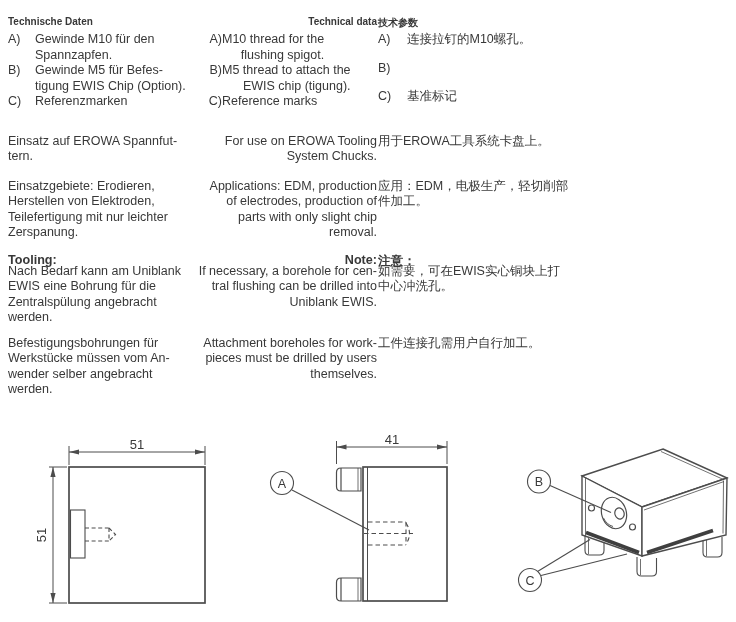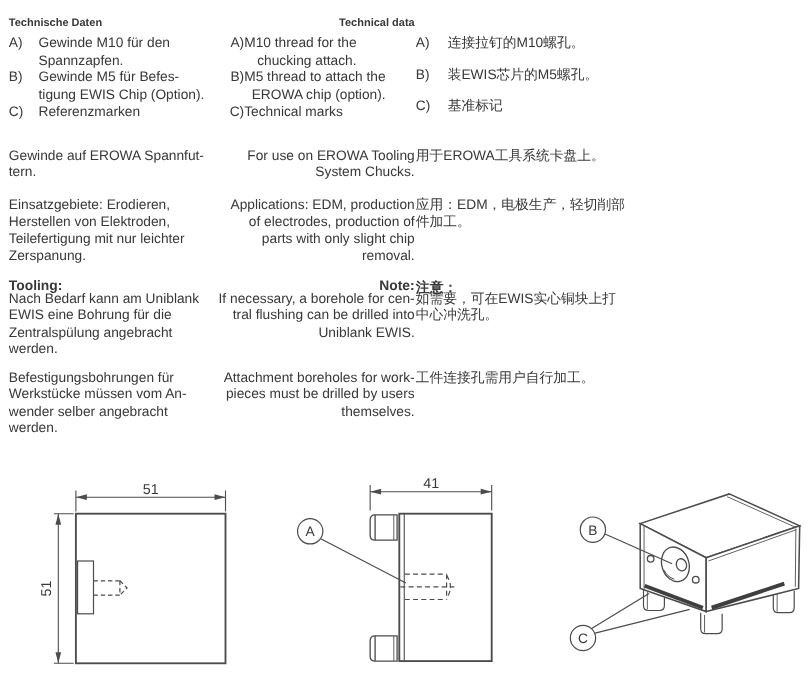--- a/index.html
+++ b/index.html
@@ -47,21 +47,21 @@
       <div class="item">
         <span class="key">B)</span>
         <span class="txt lines">Gewinde M5 für Befes-
 tigung EWIS Chip (Option).</span>
       </div>
       <div class="item">
         <span class="key">C)</span>
         <span class="txt lines">Referenzmarken</span>
       </div>
     </div>
-    <p class="block para1 txt lines">Gewinde auf EROWA Spannfut-
+    <p class="block para1 txt lines">Einsatz auf EROWA Spannfut-
 tern.</p>
     <p class="block para2 txt lines">Einsatzgebiete: Erodieren,
 Herstellen von Elektroden,
 Teilefertigung mit nur leichter
 Zerspanung.</p>
     <h4 class="block note-title">Tooling:</h4>
     <p class="block note1 txt lines italic">Nach Bedarf kann am Uniblank
 EWIS eine Bohrung für die
 Zentralspülung angebracht
 werden.</p>
@@ -70,56 +70,56 @@
 wender selber angebracht
 werden.</p>
   </section>
 
   <section class="col col-en">
     <h3 class="block title">Technical data</h3>
     <div class="block speclist">
       <div class="item">
         <span class="key">A)</span>
         <span class="txt lines">M10 thread for the
-chucking attach.</span>
+flushing spigot.</span>
       </div>
       <div class="item">
         <span class="key">B)</span>
         <span class="txt lines">M5 thread to attach the
-EROWA chip (option).</span>
+EWIS chip (tigung).</span>
       </div>
       <div class="item">
         <span class="key">C)</span>
-        <span class="txt lines">Technical marks</span>
+        <span class="txt lines">Reference marks</span>
       </div>
     </div>
     <p class="block para2 txt lines">Applications: EDM, production
 of electrodes, production of
 parts with only slight chip
 removal.</p>
     <p class="block para1 txt lines">For use on EROWA Tooling
 System Chucks.</p>
     <h4 class="block note-title">Note:</h4>
     <p class="block note1 txt lines italic">If necessary, a borehole for cen-
 tral flushing can be drilled into
 Uniblank EWIS.</p>
     <p class="block note2 txt lines italic">Attachment boreholes for work-
 pieces must be drilled by users
 themselves.</p>
   </section>
 
   <section class="col col-zh">
+    <h3 class="block title">技术参数</h3>
     <div class="block speclist">
       <div class="item">
         <span class="key">A)</span>
         <span class="txt lines">连接拉钉的M10螺孔。</span>
       </div>
       <div class="item">
         <span class="key">B)</span>
-        <span class="txt lines">装EWIS芯片的M5螺孔。</span>
       </div>
       <div class="item">
         <span class="key">C)</span>
         <span class="txt lines">基准标记</span>
       </div>
     </div>
     <p class="block para2 txt lines">应用：EDM，电极生产，轻切削部
 件加工。</p>
     <p class="block para1 txt lines">用于EROWA工具系统卡盘上。</p>
     <h4 class="block note-title">注意：</h4>

